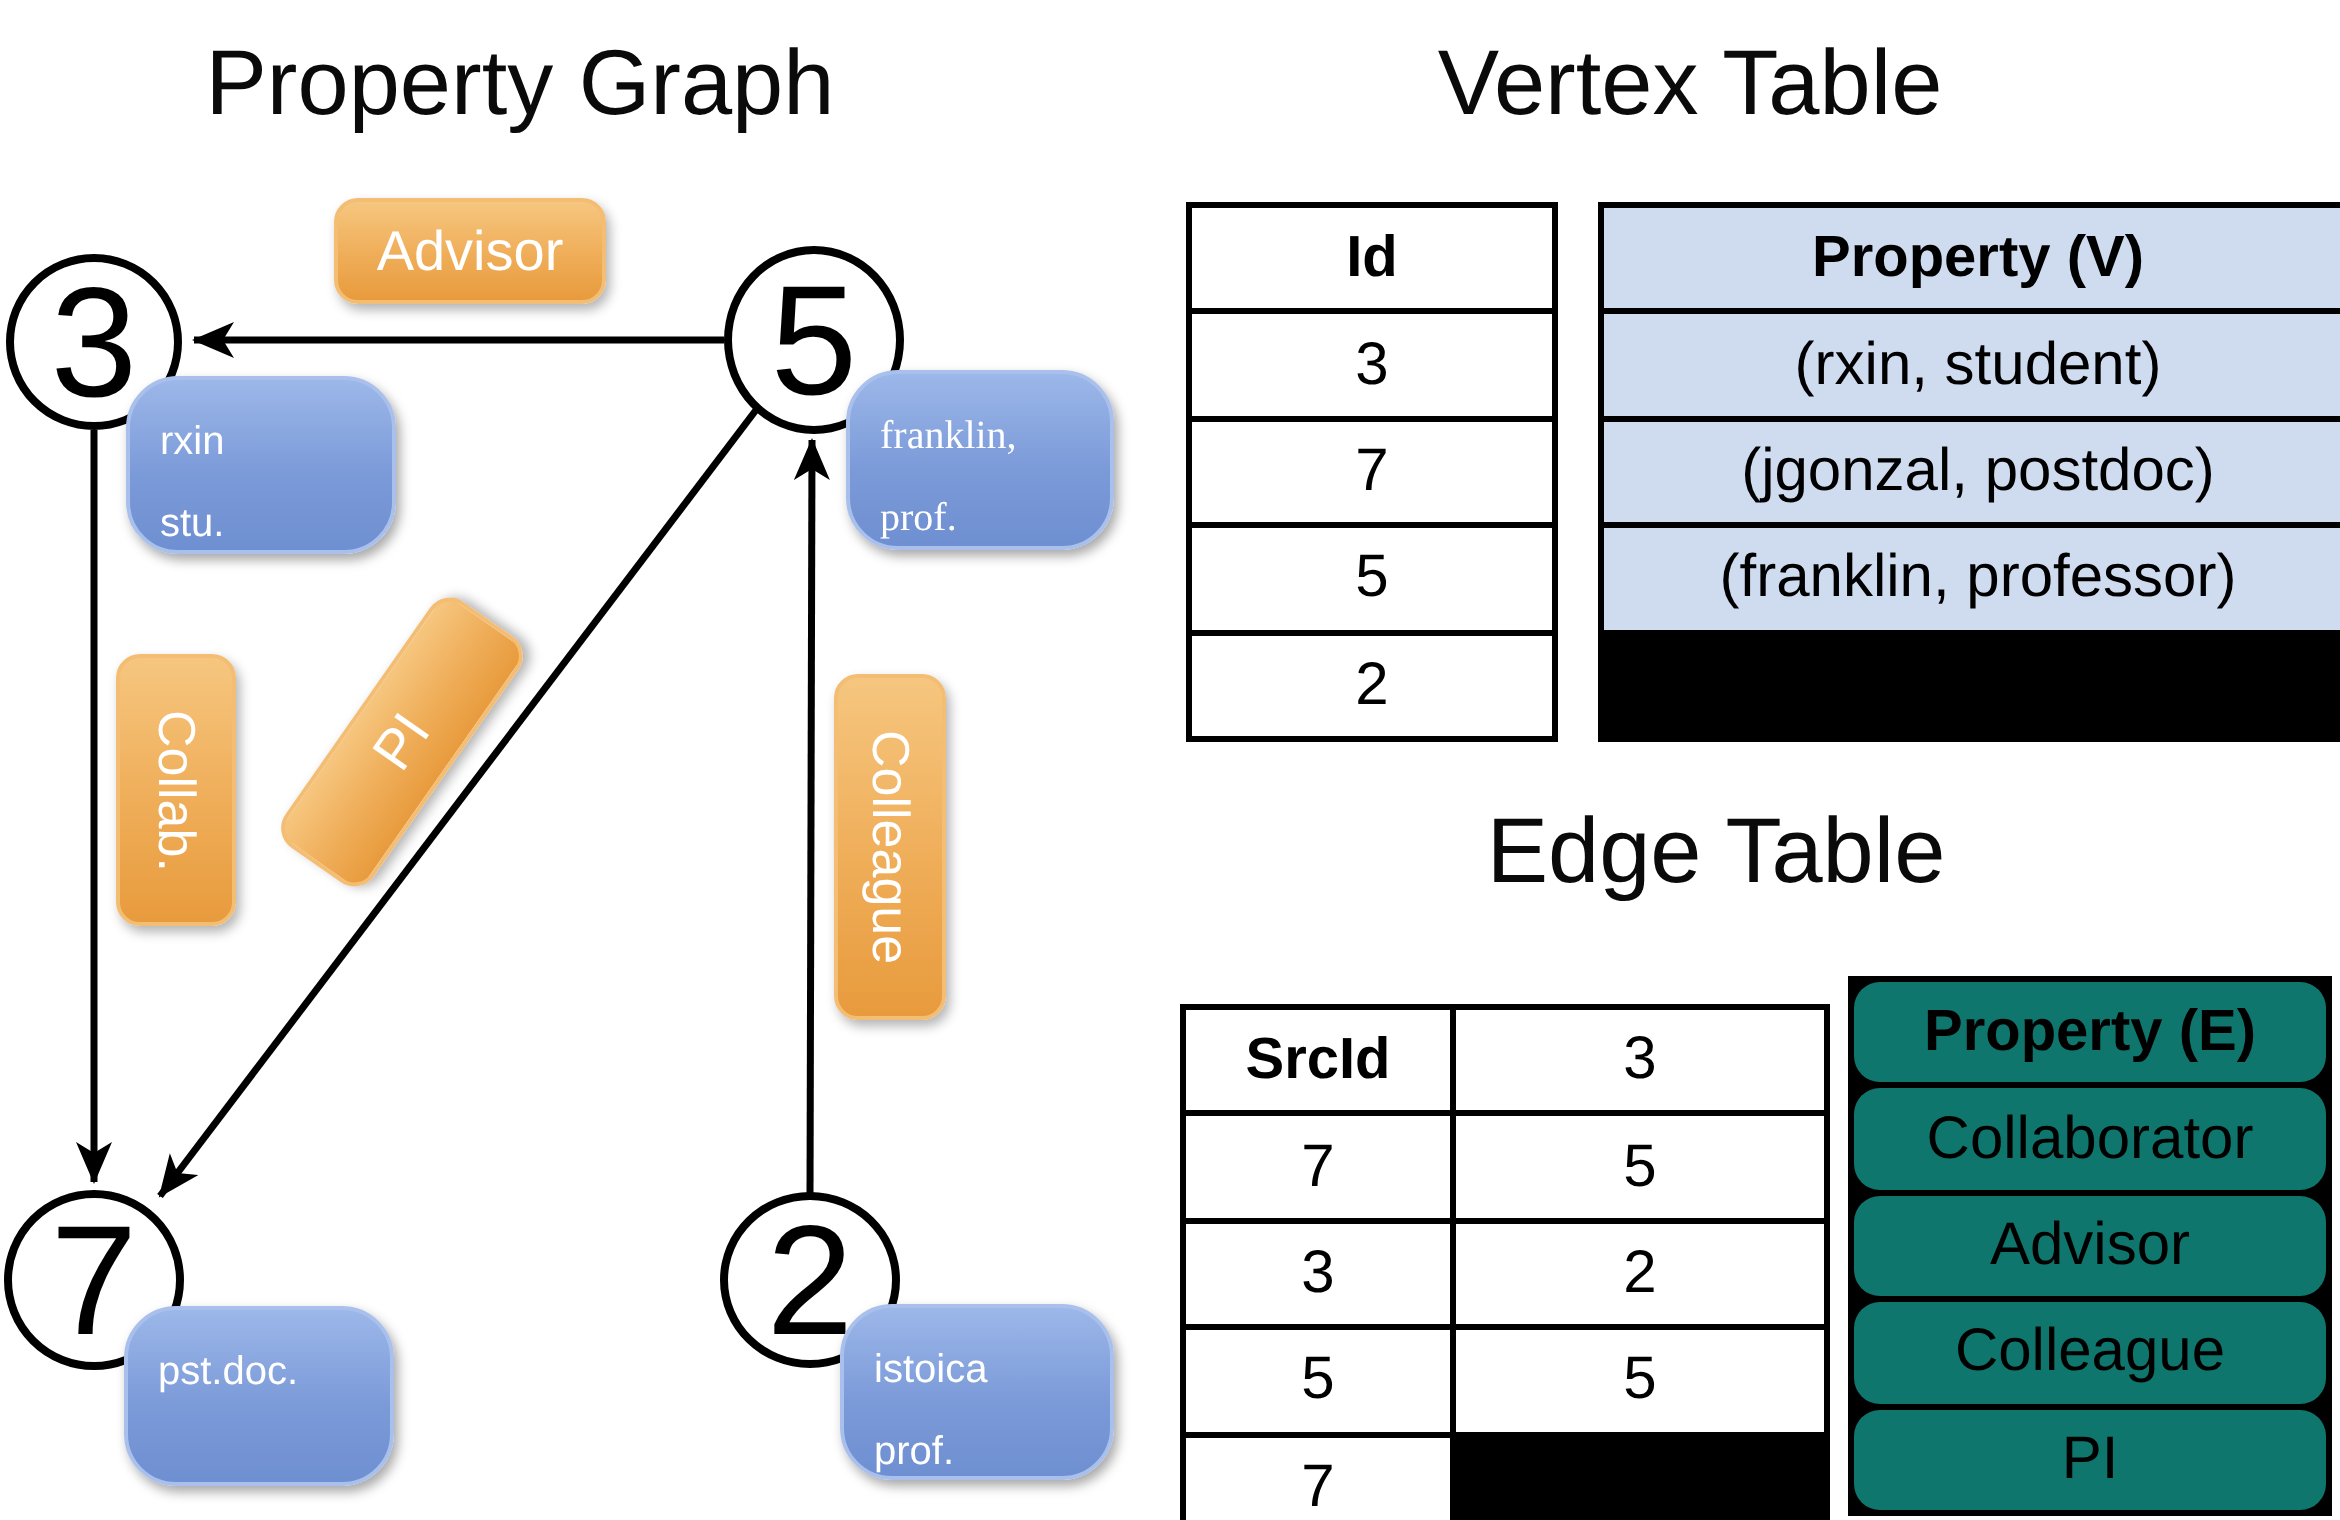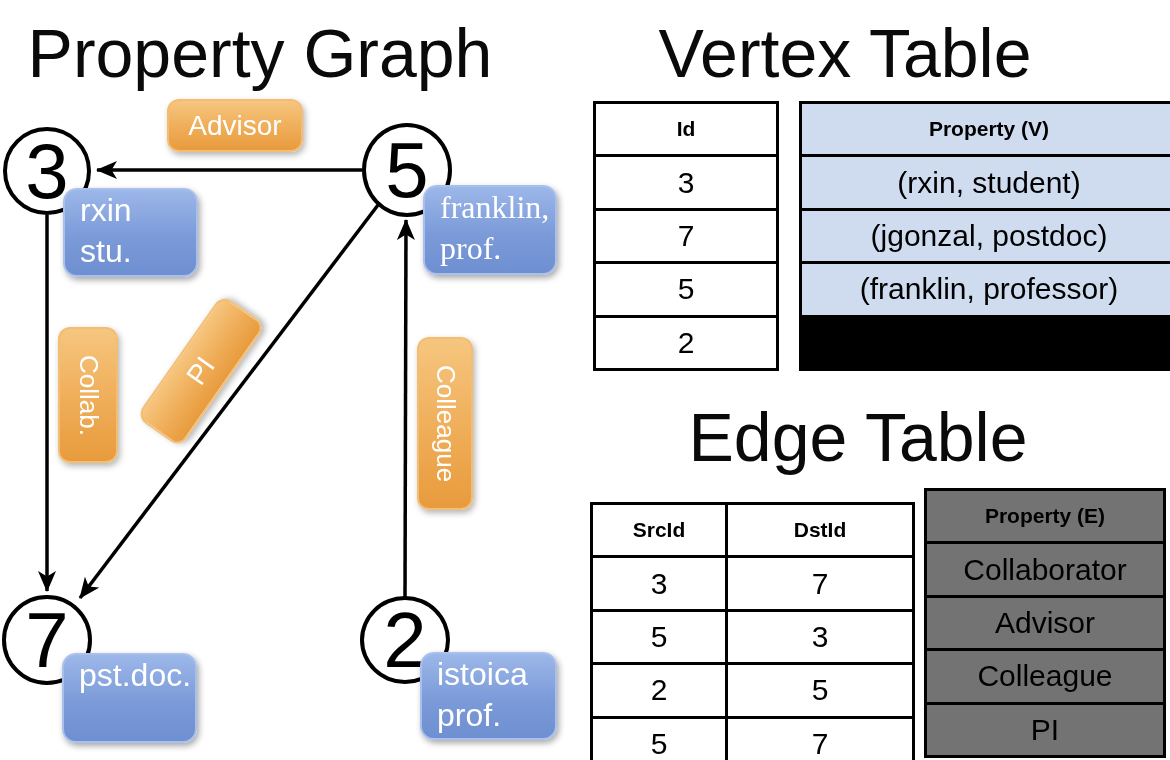--- a/index.html
+++ b/index.html
@@ -1,42 +1,42 @@
 <!DOCTYPE html>
 <html><head>
 <meta charset="utf-8">
 <style>
   html,body { margin:0; padding:0; background:#ffffff; }
   .stage {
     position:relative; width:1170px; height:760px; background:#ffffff;
     overflow:hidden; font-family:"Liberation Sans", sans-serif; color:#000;
   }
-  .big-title { position:absolute; font-size:68px; font-weight:400; color:#0a0a0a; text-align:center; white-space:nowrap; }
+  .big-title { position:absolute; font-size:46px; font-weight:400; color:#0a0a0a; text-align:center; white-space:nowrap; }
   #graph-title  { left:10px;  top:14px;  width:500px; }
   #vtable-title { left:595px; top:14px;  width:500px; }
   #etable-title { left:608px; top:398px; width:500px; }
 
   
   .node {
     position:absolute; box-sizing:border-box; background:#fff;
     border:4px solid #000; border-radius:50%;
     display:flex; align-items:center; justify-content:center;
     font-size:78px; line-height:1; z-index:3;
   }
   #node-3 { left:3px;   top:127px; width:88px; height:88px; }
   #node-5 { left:362px; top:123px; width:90px; height:94px; }
   #node-7 { left:2px;   top:595px; width:90px; height:90px; }
   #node-2 { left:360px; top:596px; width:90px; height:88px; }
 
   
   .plabel {
     position:absolute; box-sizing:border-box; z-index:4;
     background:linear-gradient(180deg,#9cb7e9 0%, #7b9ad8 55%, #6e8fd1 100%);
-    border:2px solid #a9c0ec; border-radius:14px;
-    color:#fff; font-size:32px; line-height:41px; padding:0 0 0 15px;
+    border:2px solid #a9c0ec; border-radius:26px;
+    color:#fff; font-size:20px; line-height:41px; padding:11px 0 0 15px;
     box-shadow:2px 3px 6px rgba(0,0,0,0.35);
   }
   #plabel-rxin     { left:63px;  top:188px; width:135px; height:89px; }
   #plabel-franklin { left:423px; top:185px; width:134px; height:90px;font-family:Liberation Serif, serif; }
   #plabel-jgonzal  { left:62px;  top:653px; width:135px; height:90px; }
   #plabel-istoica  { left:420px; top:652px; width:137px; height:88px; }
 
   
   .elabel {
     position:absolute; box-sizing:border-box; z-index:5;
@@ -55,23 +55,23 @@
 
   
   .tcol {
     position:absolute; box-sizing:border-box; display:grid; gap:3px;
     background:#000; border:3px solid #000;
   }
   .tcell {
     display:flex; align-items:center; justify-content:center;
     background:#fff; font-size:30px; white-space:nowrap;
   }
-  .tcell.hdr { font-weight:bold; font-size:21px; }
+  .tcell.hdr { font-weight:bold; font-size:29px; }
   .vprop-bg { background:#cfdcf0; }
-  .eprop-bg { background:#737373; }
+  .eprop-bg { background:#0f766e;border-radius:13px; }
 
   #vt-id   { left:593px; top:101px; width:186px; height:270px; grid-template-rows:repeat(5,1fr); }
   #vt-prop { left:786px; top:101px; width:380px; height:270px; grid-template-rows:repeat(5,1fr);margin-left:13px; }
   #et-srcdst { left:590px; top:488px; width:325px; height:270px;
                grid-template-columns:132px 1fr; grid-template-rows:repeat(5,1fr);margin-top:14px; }
   #et-prop { left:924px; top:488px; width:242px; height:270px; grid-template-rows:repeat(5,1fr); }
 </style>
 </head>
 <body>
 
@@ -145,21 +145,20 @@
 
   <div class="tcol" id="vt-prop">
     <div class="tcell hdr vprop-bg">Property (V)</div>
     <div class="tcell vprop-bg">(rxin, student)</div>
     <div class="tcell vprop-bg">(jgonzal, postdoc)</div>
     <div class="tcell vprop-bg">(franklin, professor)</div>
   </div>
 
   <div class="tcol" id="et-srcdst">
     <div class="tcell hdr">SrcId</div>
-    <div class="tcell hdr">DstId</div>
     <div class="tcell">3</div>
     <div class="tcell">7</div>
     <div class="tcell">5</div>
     <div class="tcell">3</div>
     <div class="tcell">2</div>
     <div class="tcell">5</div>
     <div class="tcell">5</div>
     <div class="tcell">7</div>
   </div>
 

